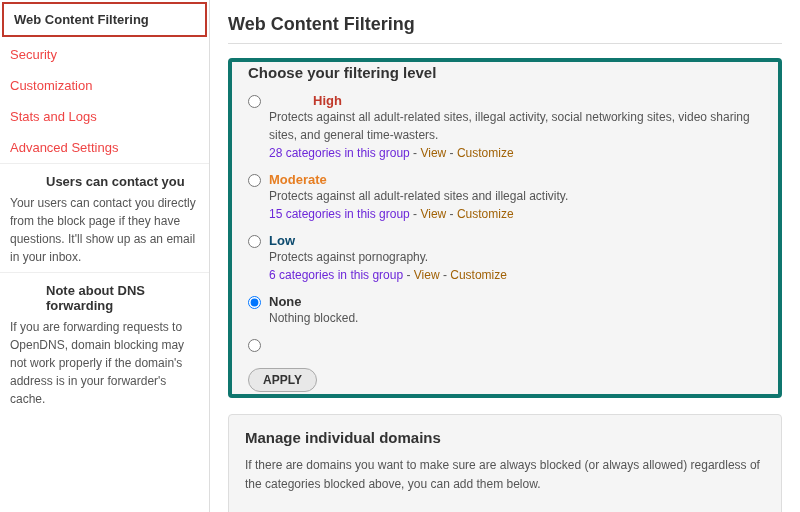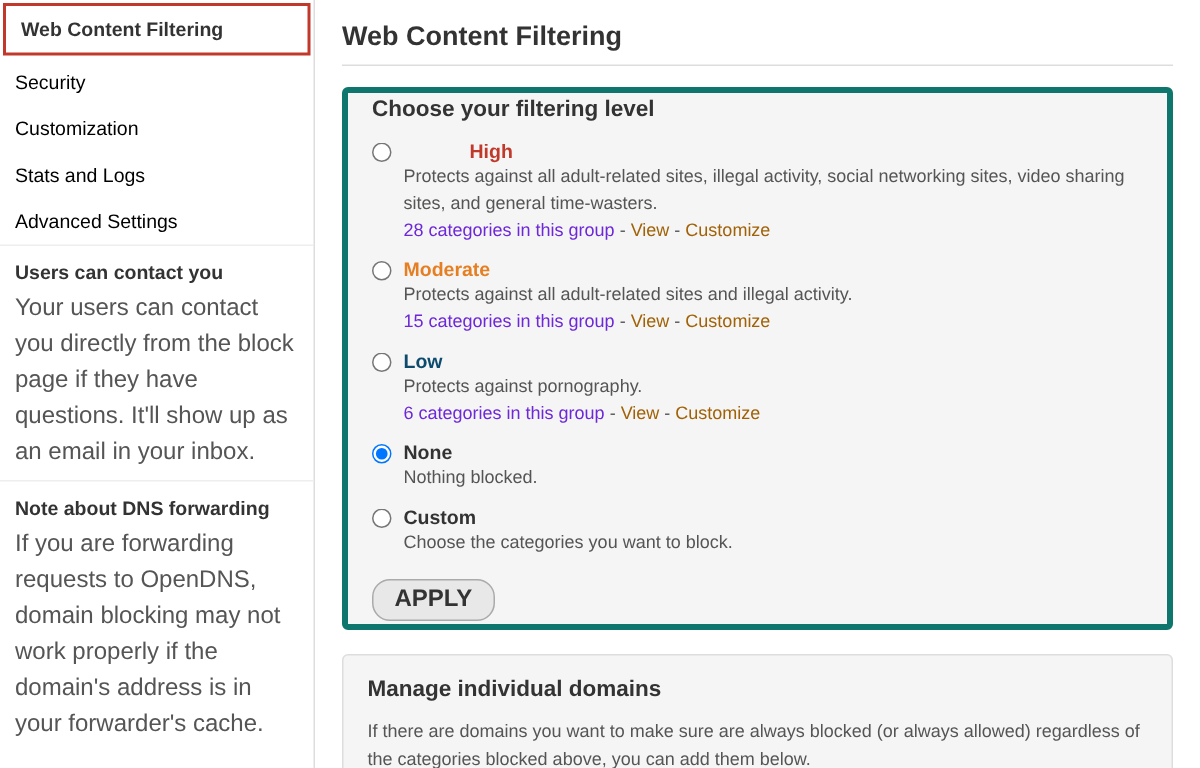--- a/index.html
+++ b/index.html
@@ -20,35 +20,36 @@
       cursor: pointer;
       text-decoration: none;
     }
     .sidebar-nav-item.active {
       border: 2px solid #c0392b;
       color: #333;
       font-weight: bold;
       margin: 2px 2px;
     }
     .sidebar-nav-item.link {
-      color: #000000;
+      color: #ef4444;
       text-decoration: none;
     }
 
     .sidebar-section {
       padding: 10px 10px 6px 10px;
       border-top: 1px solid #eee;
     }
     .sidebar-section-title {
       font-weight: bold;
       font-size: 13px;
       margin-bottom: 5px;
+      margin-left: 36px;
     }
     .sidebar-section-text {
-      font-size: 16px;
+      font-size: 12px;
       color: #555;
       line-height: 1.5;
     }
     .sidebar-section a {
       color: #1a5b9a;
       text-decoration: none;
     }
 
     
     .main {
@@ -114,21 +115,21 @@
     .filter-option-desc a {
       color: #a16207;
       text-decoration: none;
     }
 
     .apply-btn {
       background: #e8e8e8;
       border: 1px solid #aaa;
       border-radius: 12px;
       padding: 4px 14px;
-      font-size: 16px;
+      font-size: 12px;
       cursor: pointer;
       margin-top: 6px;
       font-weight: bold;
       color: #333;
     }
 
     
     .domains-box {
       background: #f5f5f5;
       border: 1px solid #ddd;
@@ -220,24 +221,20 @@
       <input type="radio" name="filter" id="none" checked="" style="">
       <div>
         <label for="none" class="filter-option-label none">None</label>
         <div class="filter-option-desc">Nothing blocked.</div>
       </div>
     </div>
 
     
     <div class="filter-option">
       <input type="radio" name="filter" id="custom" style="">
-      <div>
-        <label for="custom" class="filter-option-label custom">Custom</label>
-        <div class="filter-option-desc">Choose the categories you want to block.</div>
-      </div>
     </div>
 
     <button class="apply-btn">APPLY</button>
   </div>
 
   <div class="domains-box">
     <div class="domains-box-title">Manage individual domains</div>
     <div class="domains-desc">If there are domains you want to make sure are always blocked (or always allowed) regardless of the categories blocked above, you can add them below.</div>
 
   </div>

